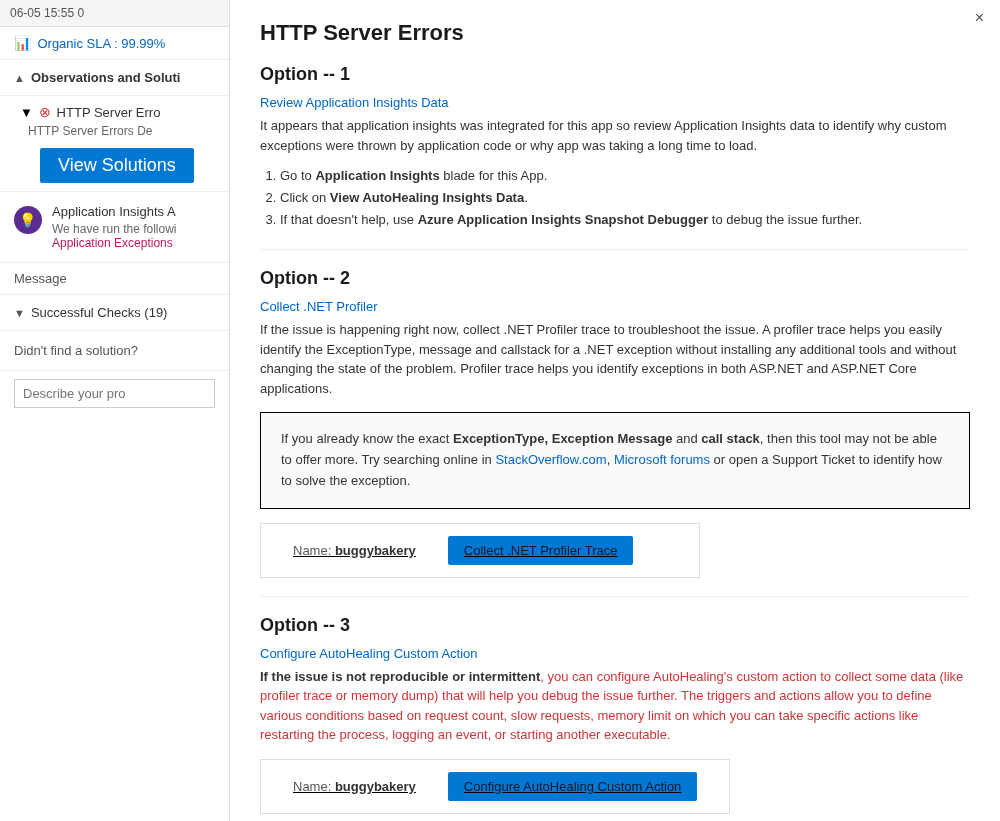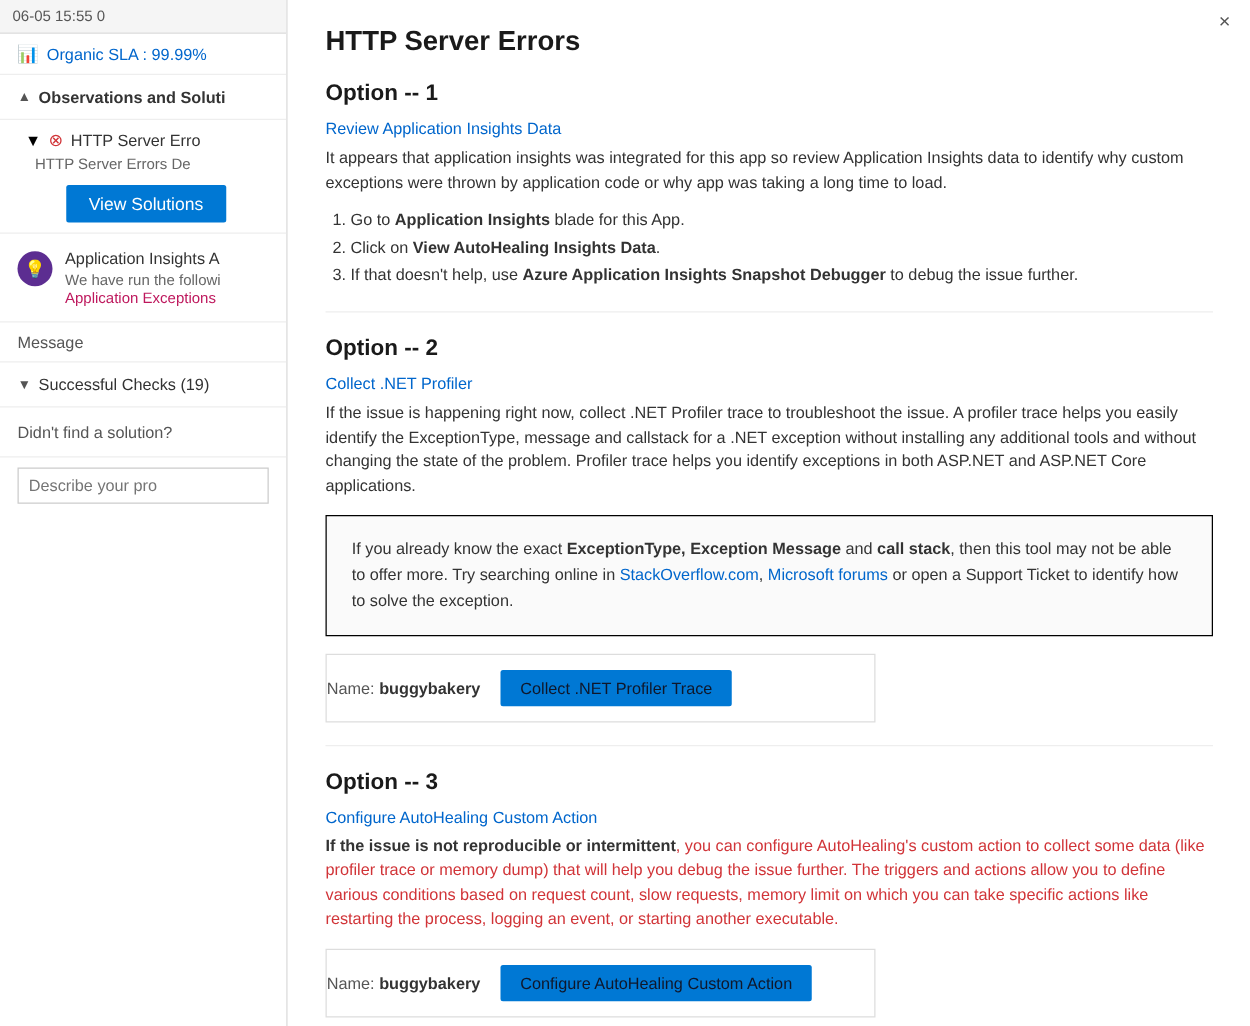--- a/index.html
+++ b/index.html
@@ -93,23 +93,23 @@
       color: #666;
       margin-left: 8px;
       margin-bottom: 10px;
     }
 
     .view-solutions-btn {
       background: #0078d4;
       color: #fff;
       border: none;
       padding: 7px 18px;
-      font-size: 14px;
+      font-size: 18px;
       cursor: pointer;
-      margin-left: 33px;
+      margin-left: 20px;
       border-radius: 2px;
     }
 
     .insight-item {
       padding: 12px 14px;
       border-bottom: 1px solid #eee;
       display: flex;
       gap: 10px;
     }
 
@@ -274,26 +274,27 @@
     }
 
     .callout-box a {
       color: #0066cc;
       text-decoration: none;
     }
 
     .action-row {
       display: flex;
       align-items: center;
-      gap: 0;
+      gap: 16px;
       border: 1px solid #ddd;
-      padding: 12px 0;
+      padding: 12px 32px;
       margin: 14px 0;
       width: fit-content;
       min-width: 440px;
+      text-decoration: underline;
     }
 
     .action-row-name {
       font-size: 13px;
       color: #555;
       margin-right: 16px;
       white-space: nowrap;
     }
 
     .action-row-name b {

